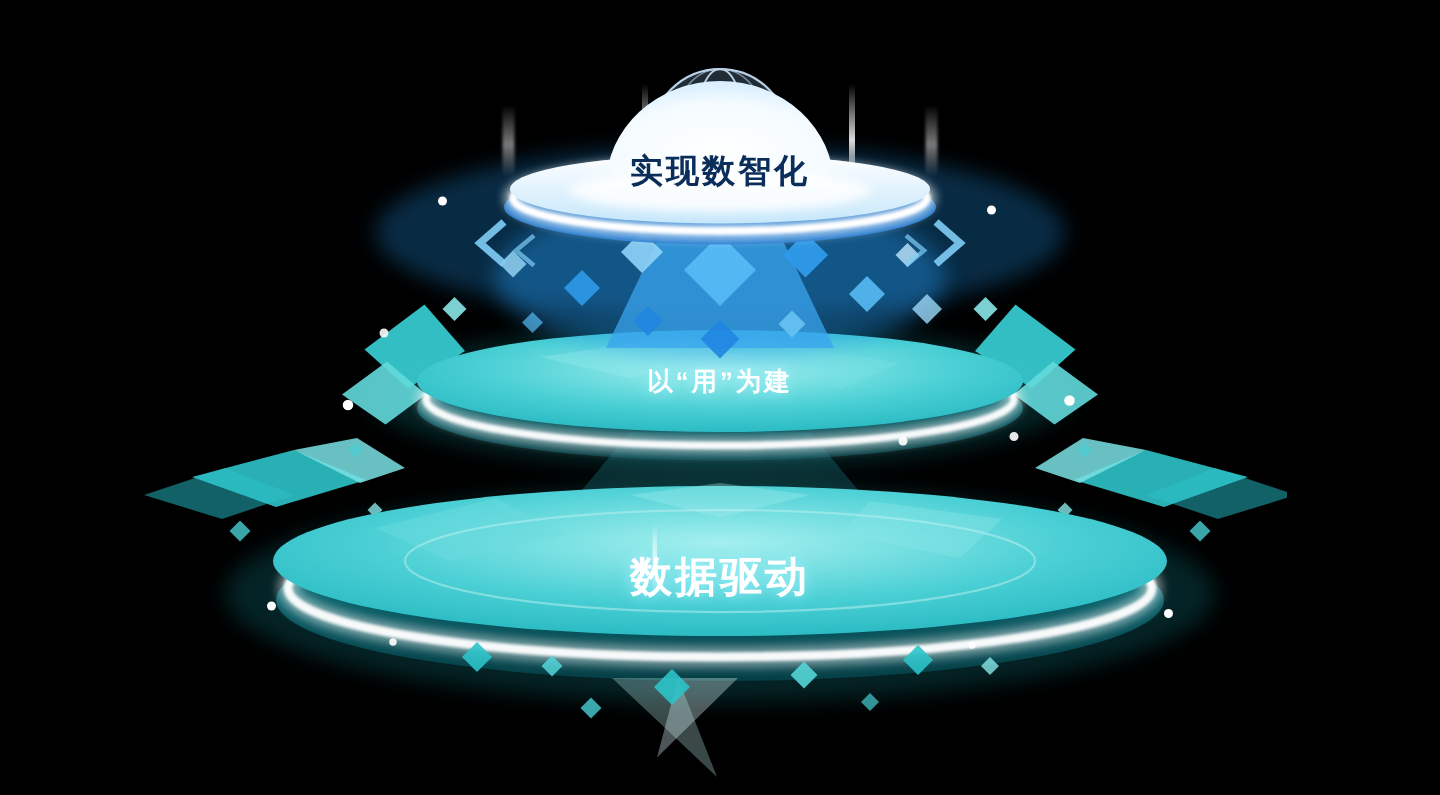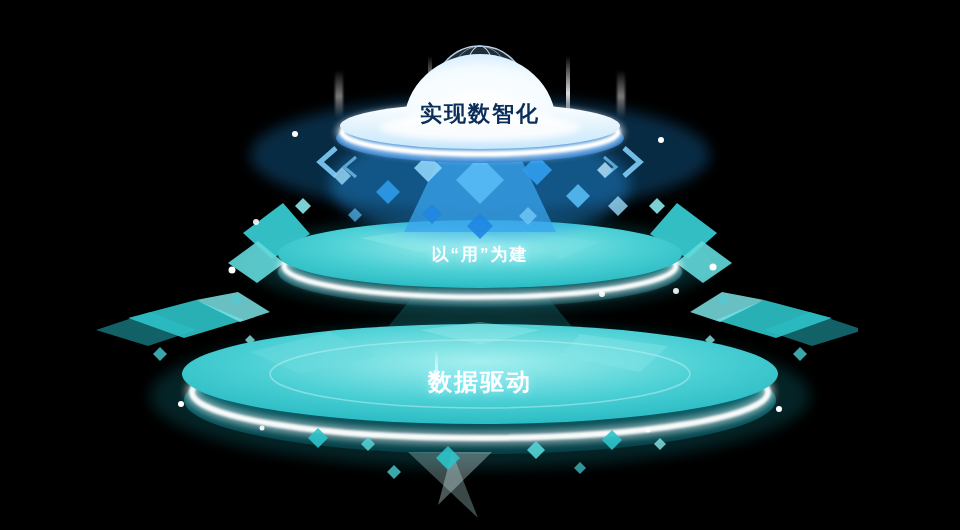--- a/index.html
+++ b/index.html
@@ -3,21 +3,21 @@
 <meta charset="utf-8">
 <style>
   html,body{margin:0;padding:0;background:#000;}
   .stage{position:relative;width:858px;height:530px;background:#000;overflow:hidden;
          font-family:"Liberation Sans", sans-serif;}
   .stage svg{position:absolute;left:0;top:0;}
   .layer-label{position:absolute;left:0;width:960px;text-align:center;font-weight:bold;
                letter-spacing:2px;pointer-events:none;}
   .label-top{top:99px;font-size:22px;color:#0a2d5a;}
   .label-middle{top:243px;font-size:17px;color:#ffffff;text-shadow:0 0 10px rgba(160,240,255,.9);}
-  .label-bottom{top:366px;font-size:24px;color:#ffffff;text-shadow:0 0 10px rgba(160,240,255,.9);}
+  .label-bottom{top:366px;font-size:28px;color:#ffffff;text-shadow:0 0 10px rgba(160,240,255,.9);}
 </style>
 </head>
 <body>
 
 <div class="stage">
 
 <svg width="960" height="530" viewBox="0 0 960 530">
   <defs>
     <radialGradient id="gTealTop" cx="50%" cy="38%" r="72%">
       <stop offset="0%" stop-color="#a5f0ef"></stop>

